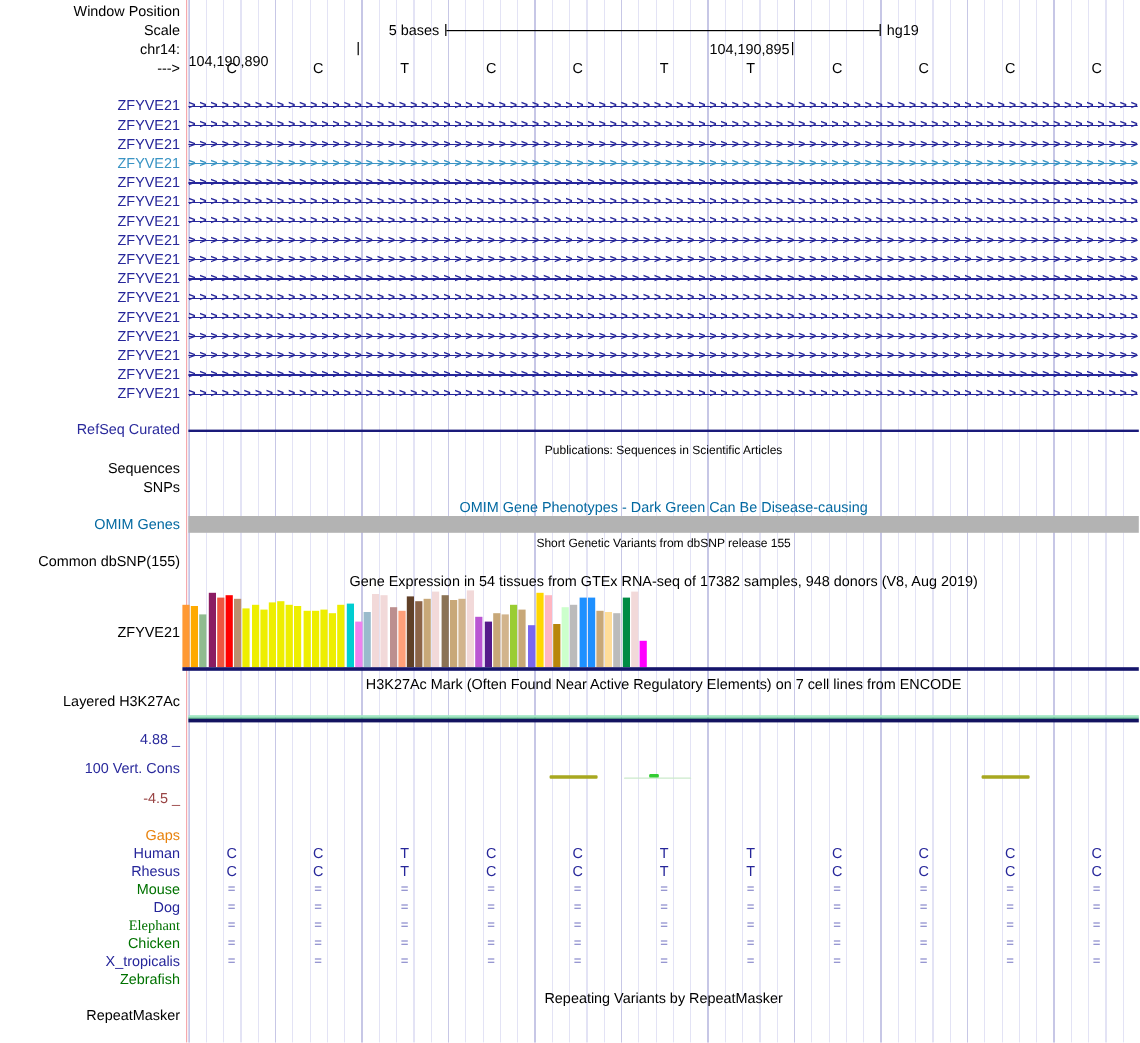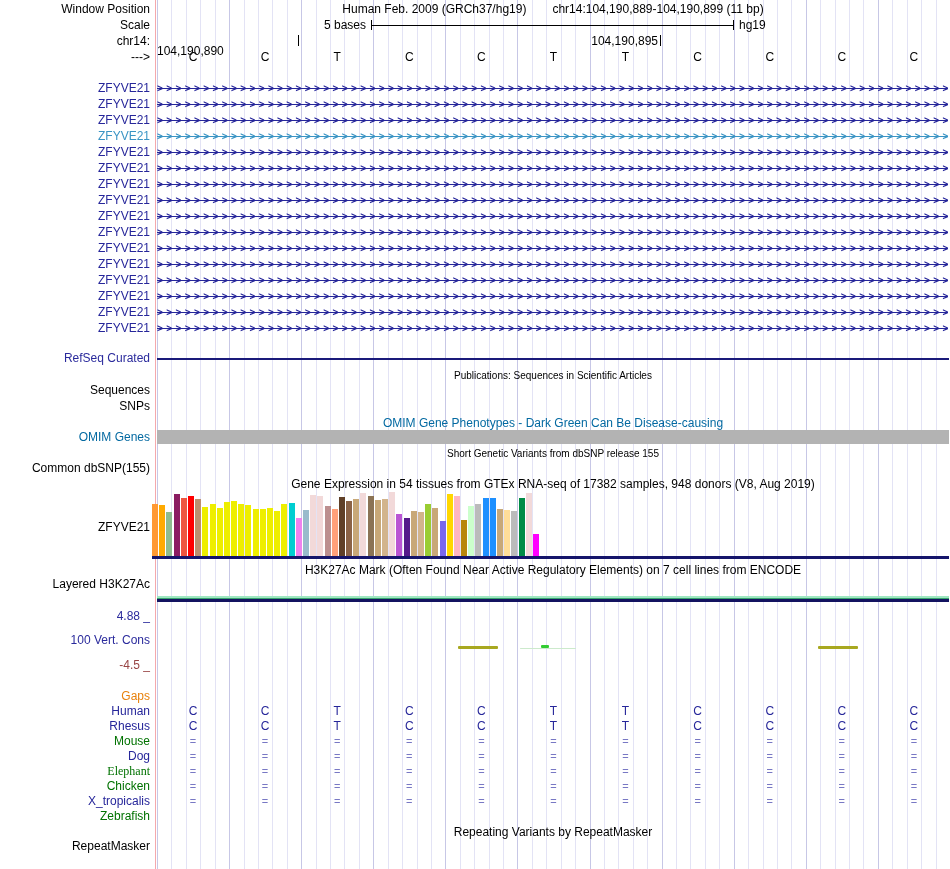--- a/index.html
+++ b/index.html
@@ -28,24 +28,20 @@
   .mark{position:absolute;}
 </style>
 </head>
 <body>
 
 <div id="browser">
   <div class="grid"></div>
   <div class="pink-line"></div>
 
   <div class="llabel" style="top:2px">Window Position</div>
-  <div class="ctitle" style="top:2px;display:flex;justify-content:center;gap:26px">
-    <span>Human Feb. 2009 (GRCh37/hg19)</span>
-    <span>chr14:104,190,889-104,190,899 (11 bp)</span>
-  </div>
 
   <div class="llabel" style="top:18px">Scale</div>
   <div style="position:absolute;left:300px;top:18px;width:66px;text-align:right;line-height:14px">5 bases</div>
   <div class="ruler" style="left:371px;top:20px;width:361px"></div>
   <div style="position:absolute;left:739px;top:18px;line-height:14px">hg19</div>
 
   <div class="llabel" style="top:34px">chr14:</div>
   <div style="position:absolute;left:157px;top:44px;width:112px;text-align:left;line-height:14px">104,190,890</div>
   <div class="tickmark" style="left:298px;top:35px"></div>
   <div style="position:absolute;left:500px;top:34px;width:158px;text-align:right;line-height:14px">104,190,895</div>

